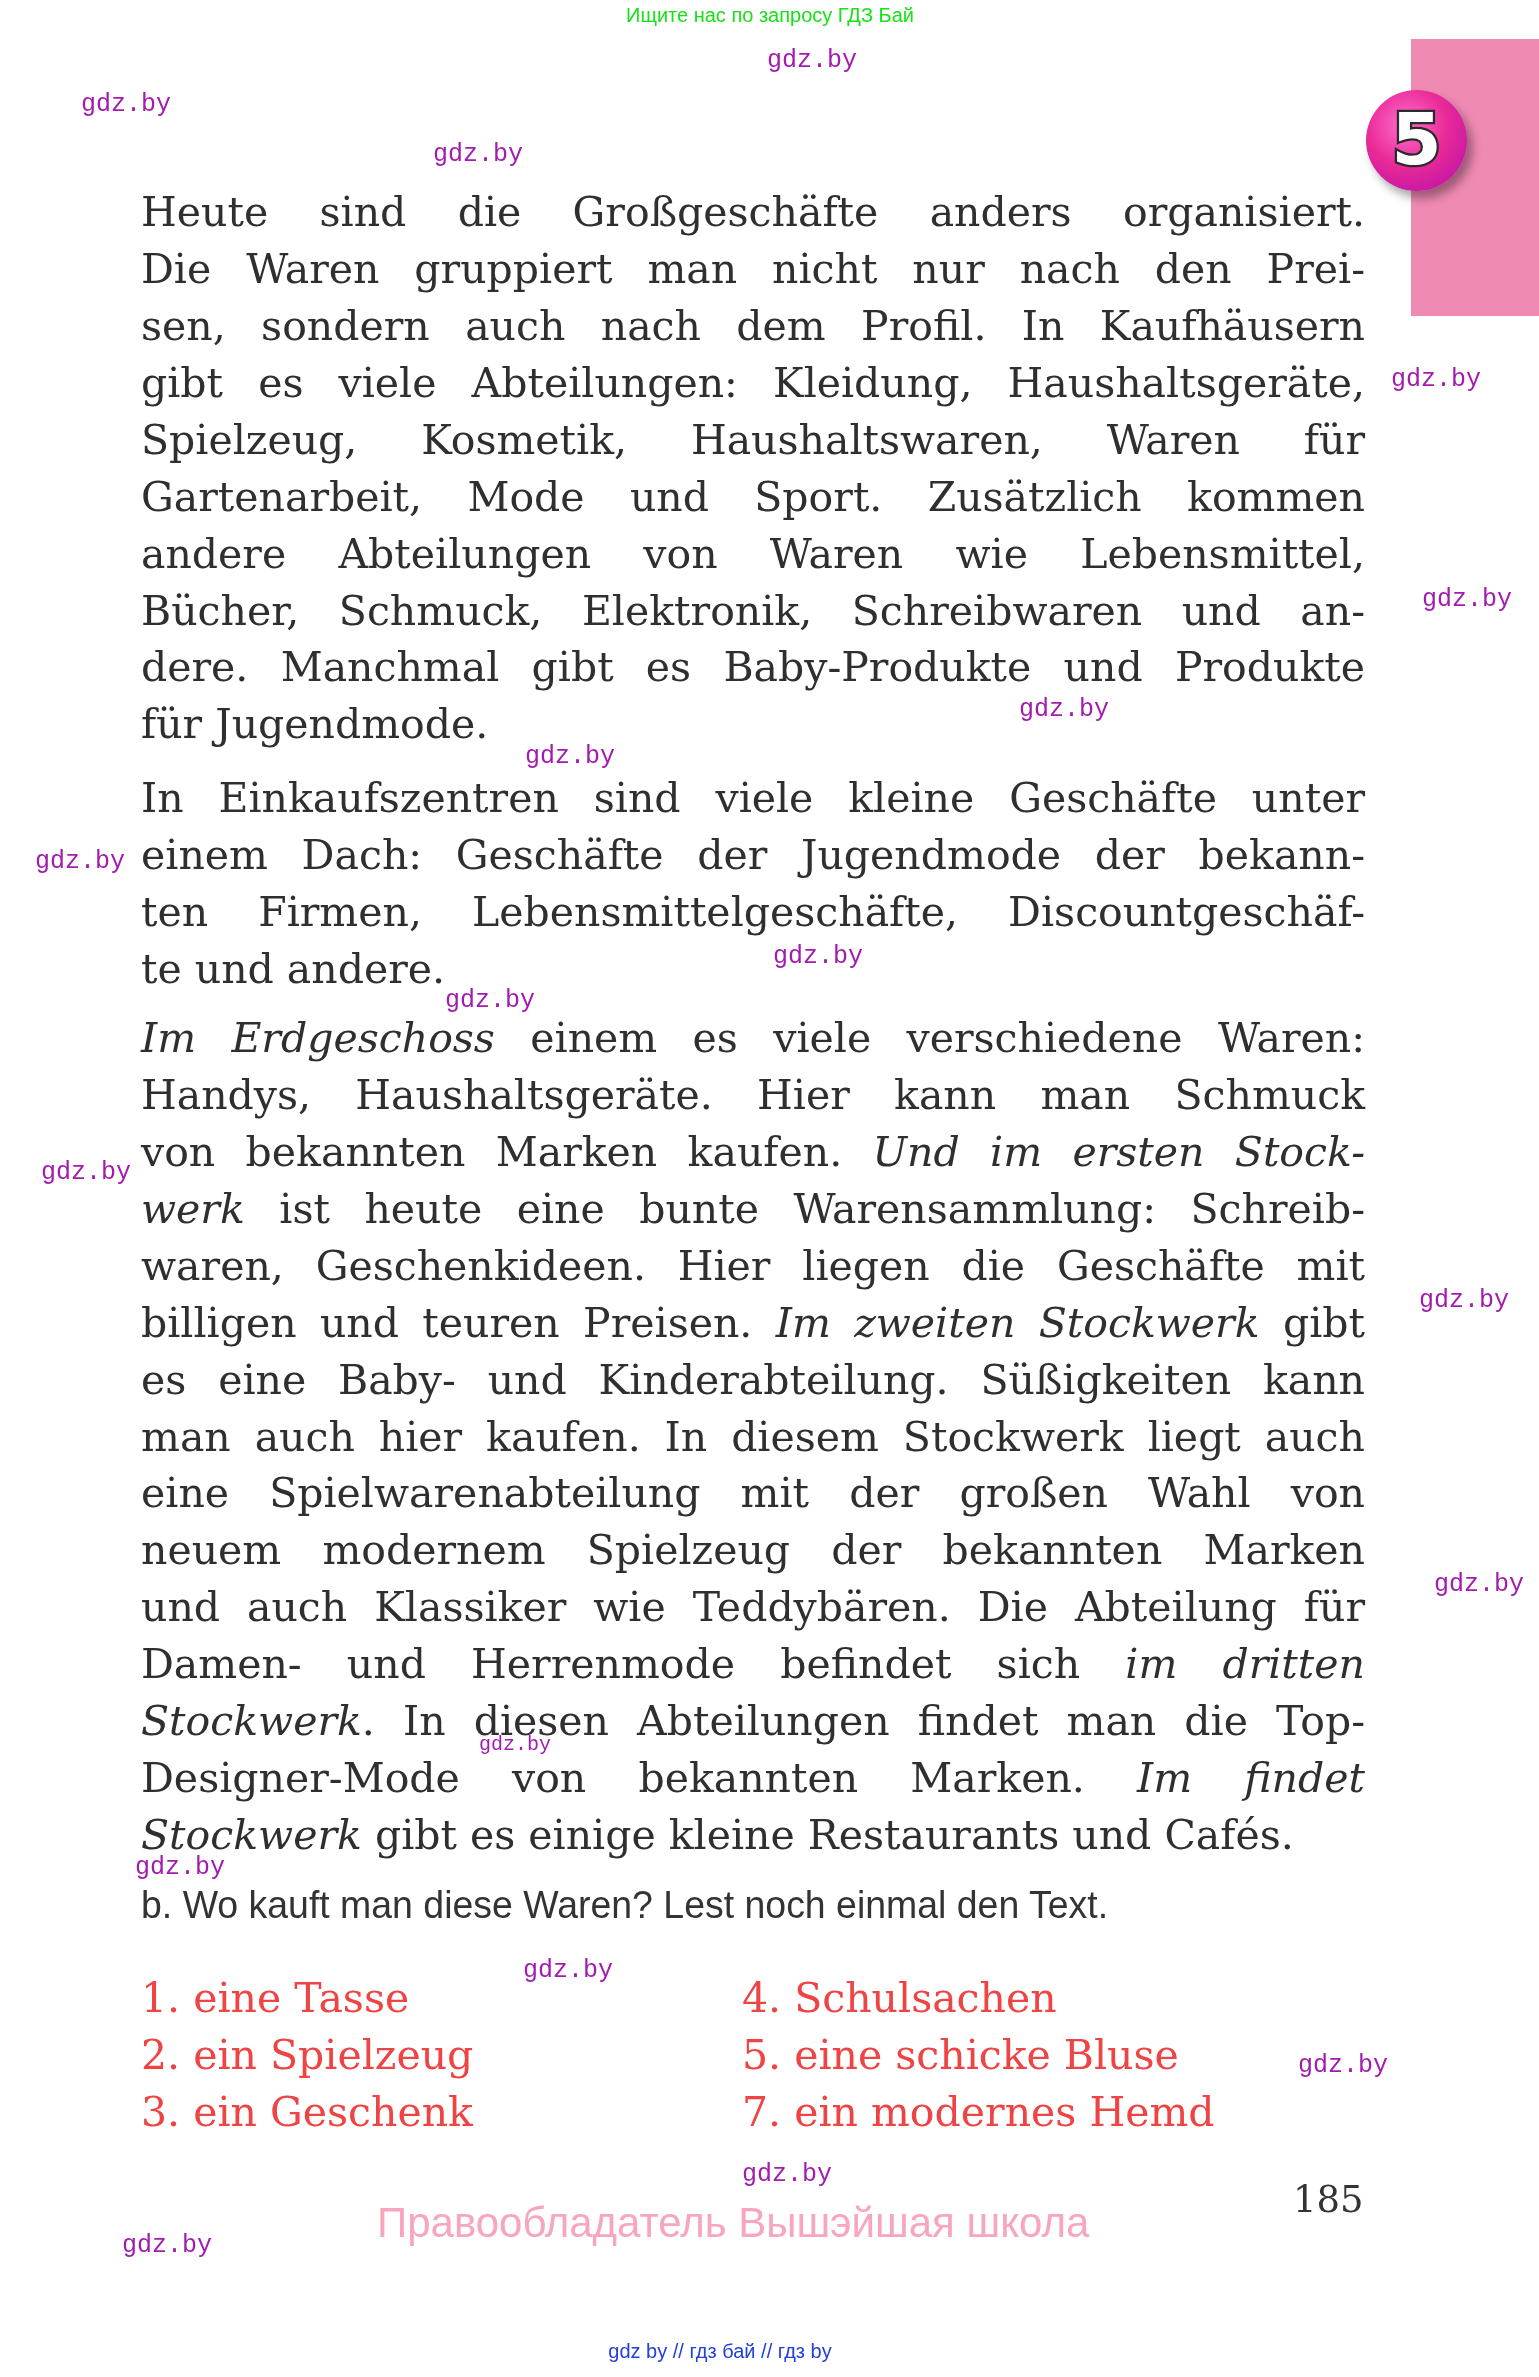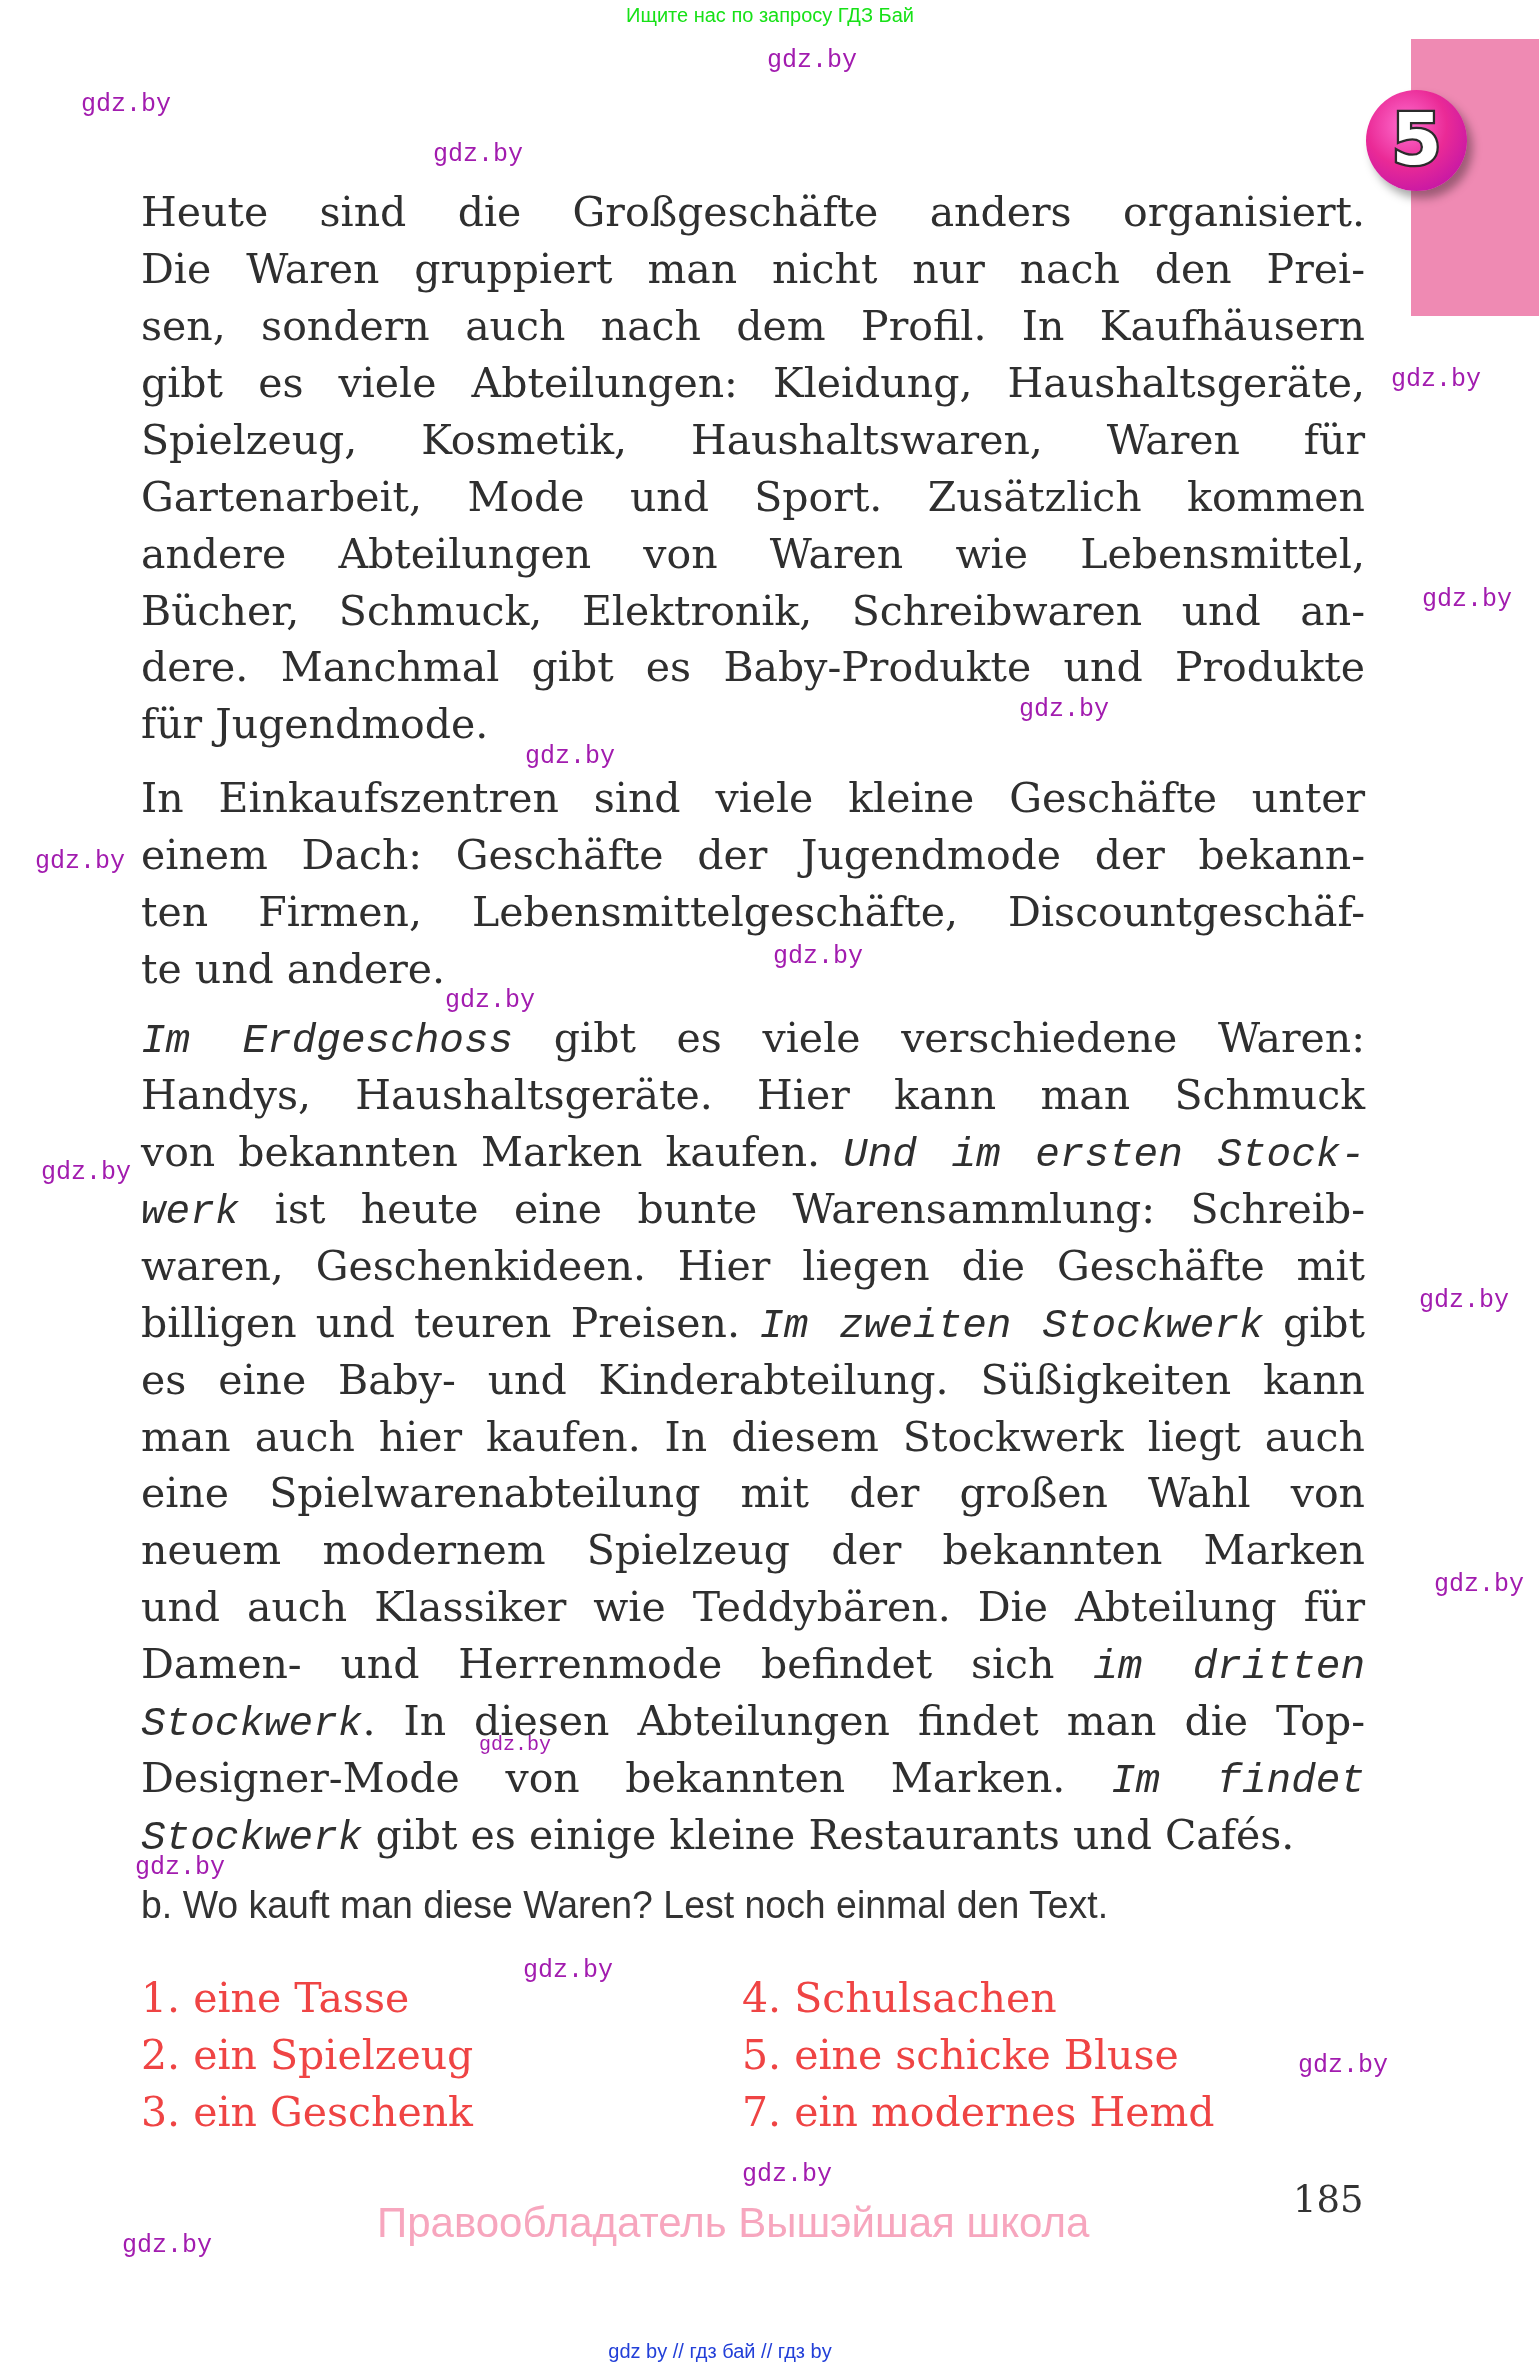--- a/index.html
+++ b/index.html
@@ -14,21 +14,21 @@
     background: radial-gradient(circle at 40% 35%, #ff6fd0 0%, #ea2a96 45%, #c014a8 85%, #9b0e8c 100%);
     box-shadow: 5.5px 7.3px 9.2px rgba(0,0,0,0.35);
     display: flex; align-items: center; justify-content: center; }
   .badge span { font-family: "DejaVu Sans", sans-serif; font-weight: bold; font-size: 72px; color: #fff;
     -webkit-text-stroke: 4.6px #2b2b2b; paint-order: stroke fill; line-height: 1; margin-top: -3.7px; }
   .text-block { left: 141px; width: 1224px; font-family: "DejaVu Serif", serif; font-size: 41px;
     color: #2f2f2f; }
   .line { position: absolute; left: 0; width: 1224px; white-space: nowrap; text-align: justify;
     text-align-last: justify; line-height: 57px; height: 57px; }
   .line.last { text-align-last: left; }
-  .line i { font-style: italic; font-family: Liberation Mono, monospace; }
+  .line i { font-style: italic; }
   .task { left: 141px; top: 1883px; font-family: "Liberation Sans", sans-serif; font-size: 39px;
     color: #333; white-space: nowrap; transform: scaleX(0.96); transform-origin: left; }
   .item { font-family: "DejaVu Serif", serif; font-size: 41px; color: #ef4444; white-space: nowrap; }
   .footer-rights { left: 377px; top: 2199px; color: #f7a6be; font-family: "Liberation Sans", sans-serif;
     font-size: 42px; white-space: nowrap; }
   .page-num { left: 1293px; top: 2178px; font-family: "DejaVu Serif", serif; font-size: 37px; color: #333; }
   .bottom-links { left: 0; width: 1440px; top: 2340px; text-align: center; color: #2340d8;
     font-family: "Liberation Sans", sans-serif; font-size: 20px; }
 </style>
 </head>
@@ -75,21 +75,21 @@
 </div>
 
 <div class="abs text-block" style="top:770px;">
   <div class="line" style="top:0px">In Einkaufszentren sind viele kleine Geschäfte unter</div>
   <div class="line" style="top:57px">einem Dach: Geschäfte der Jugendmode der bekann-</div>
   <div class="line" style="top:114px">ten Firmen, Lebensmittelgeschäfte, Discountgeschäf-</div>
   <div class="line last" style="top:171px">te und andere.</div>
 </div>
 
 <div class="abs text-block" style="top:1010px;">
-  <div class="line" style="top:0px"><i>Im Erdgeschoss</i><span> gibt es viele verschiedene Waren:</span></div>
+  <div class="line" style="top:0px"><i>Im Erdgeschoss</i><span> einem es viele verschiedene Waren:</span></div>
   <div class="line" style="top:57px">Handys, Haushaltsgeräte. Hier kann man Schmuck</div>
   <div class="line" style="top:114px"><span>von bekannten Marken kaufen. </span><i>Und im ersten Stock-</i></div>
   <div class="line" style="top:171px"><i>werk</i><span> ist heute eine bunte Warensammlung: Schreib-</span></div>
   <div class="line" style="top:228px">waren, Geschenkideen. Hier liegen die Geschäfte mit</div>
   <div class="line" style="top:285px"><span>billigen und teuren Preisen. </span><i>Im zweiten Stockwerk</i><span> gibt</span></div>
   <div class="line" style="top:342px">es eine Baby- und Kinderabteilung. Süßigkeiten kann</div>
   <div class="line" style="top:399px">man auch hier kaufen. In diesem Stockwerk liegt auch</div>
   <div class="line" style="top:455px">eine Spielwarenabteilung mit der großen Wahl von</div>
   <div class="line" style="top:512px">neuem modernem Spielzeug der bekannten Marken</div>
   <div class="line" style="top:569px">und auch Klassiker wie Teddybären. Die Abteilung für</div>

